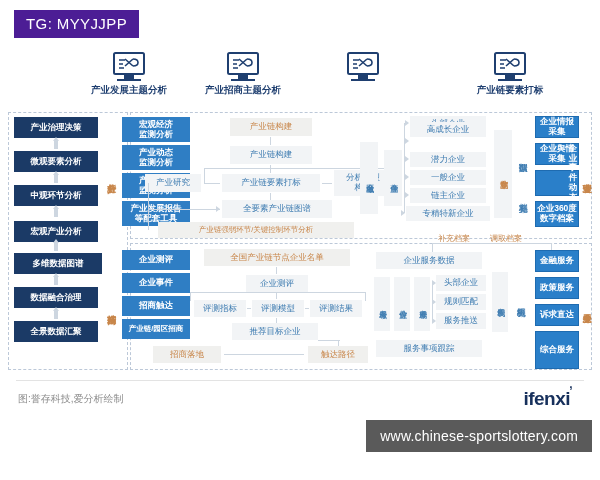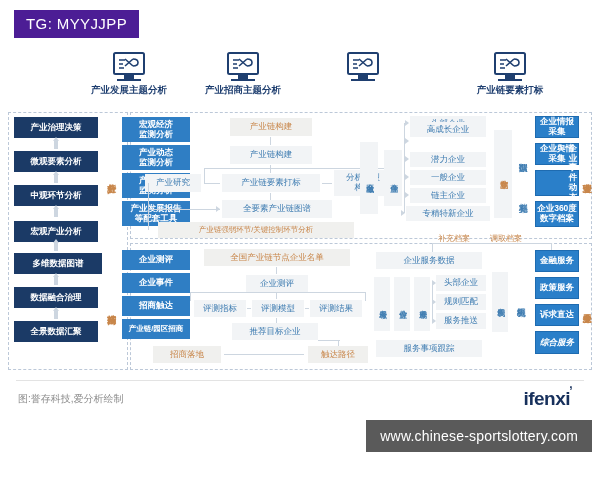--- a/index.html
+++ b/index.html
@@ -296,21 +296,21 @@
     <div class="arrow-r-tri" style="left:424px; top:206px;"></div>
 
     <div class="node n-gray vert" style="left:484px; top:160px; width:16px; height:60px; font-size:8px; color:#3e7cb1;">服务机制</div>
     <div class="lbl-orange-v" style="left:506px; top:168px; width:13px; height:42px; font-weight:normal; color:#3e7cb1;">服务机制</div>
 
     <div class="node n-gray" style="left:368px; top:228px; width:106px; height:17px;">服务事项跟踪</div>
 
     <div class="node n-blue2" style="left:527px; top:138px; width:44px; height:22px;">金融服务</div>
     <div class="node n-blue2" style="left:527px; top:165px; width:44px; height:22px;">政策服务</div>
     <div class="node n-blue2" style="left:527px; top:192px; width:44px; height:22px;">诉求直达</div>
-    <div class="node n-blue2" style="left:527px; top:219px; width:44px; height:23px;font-style:italic;">综合服务</div>
+    <div class="node n-blue2" style="left:527px; top:219px; width:44px; height:38px;">综合服务</div>
 
     <div class="lbl-orange-v" style="left:572px; top:170px; width:13px; height:50px;">企业服务</div>
 
   </div>
 
   <div id="footer-rule"></div>
   <div id="credit">图:誉存科技,爱分析绘制</div>
   <div id="ifenxi">
     <span>ifenxi</span><span class="tick">ʼ</span>
   </div>

